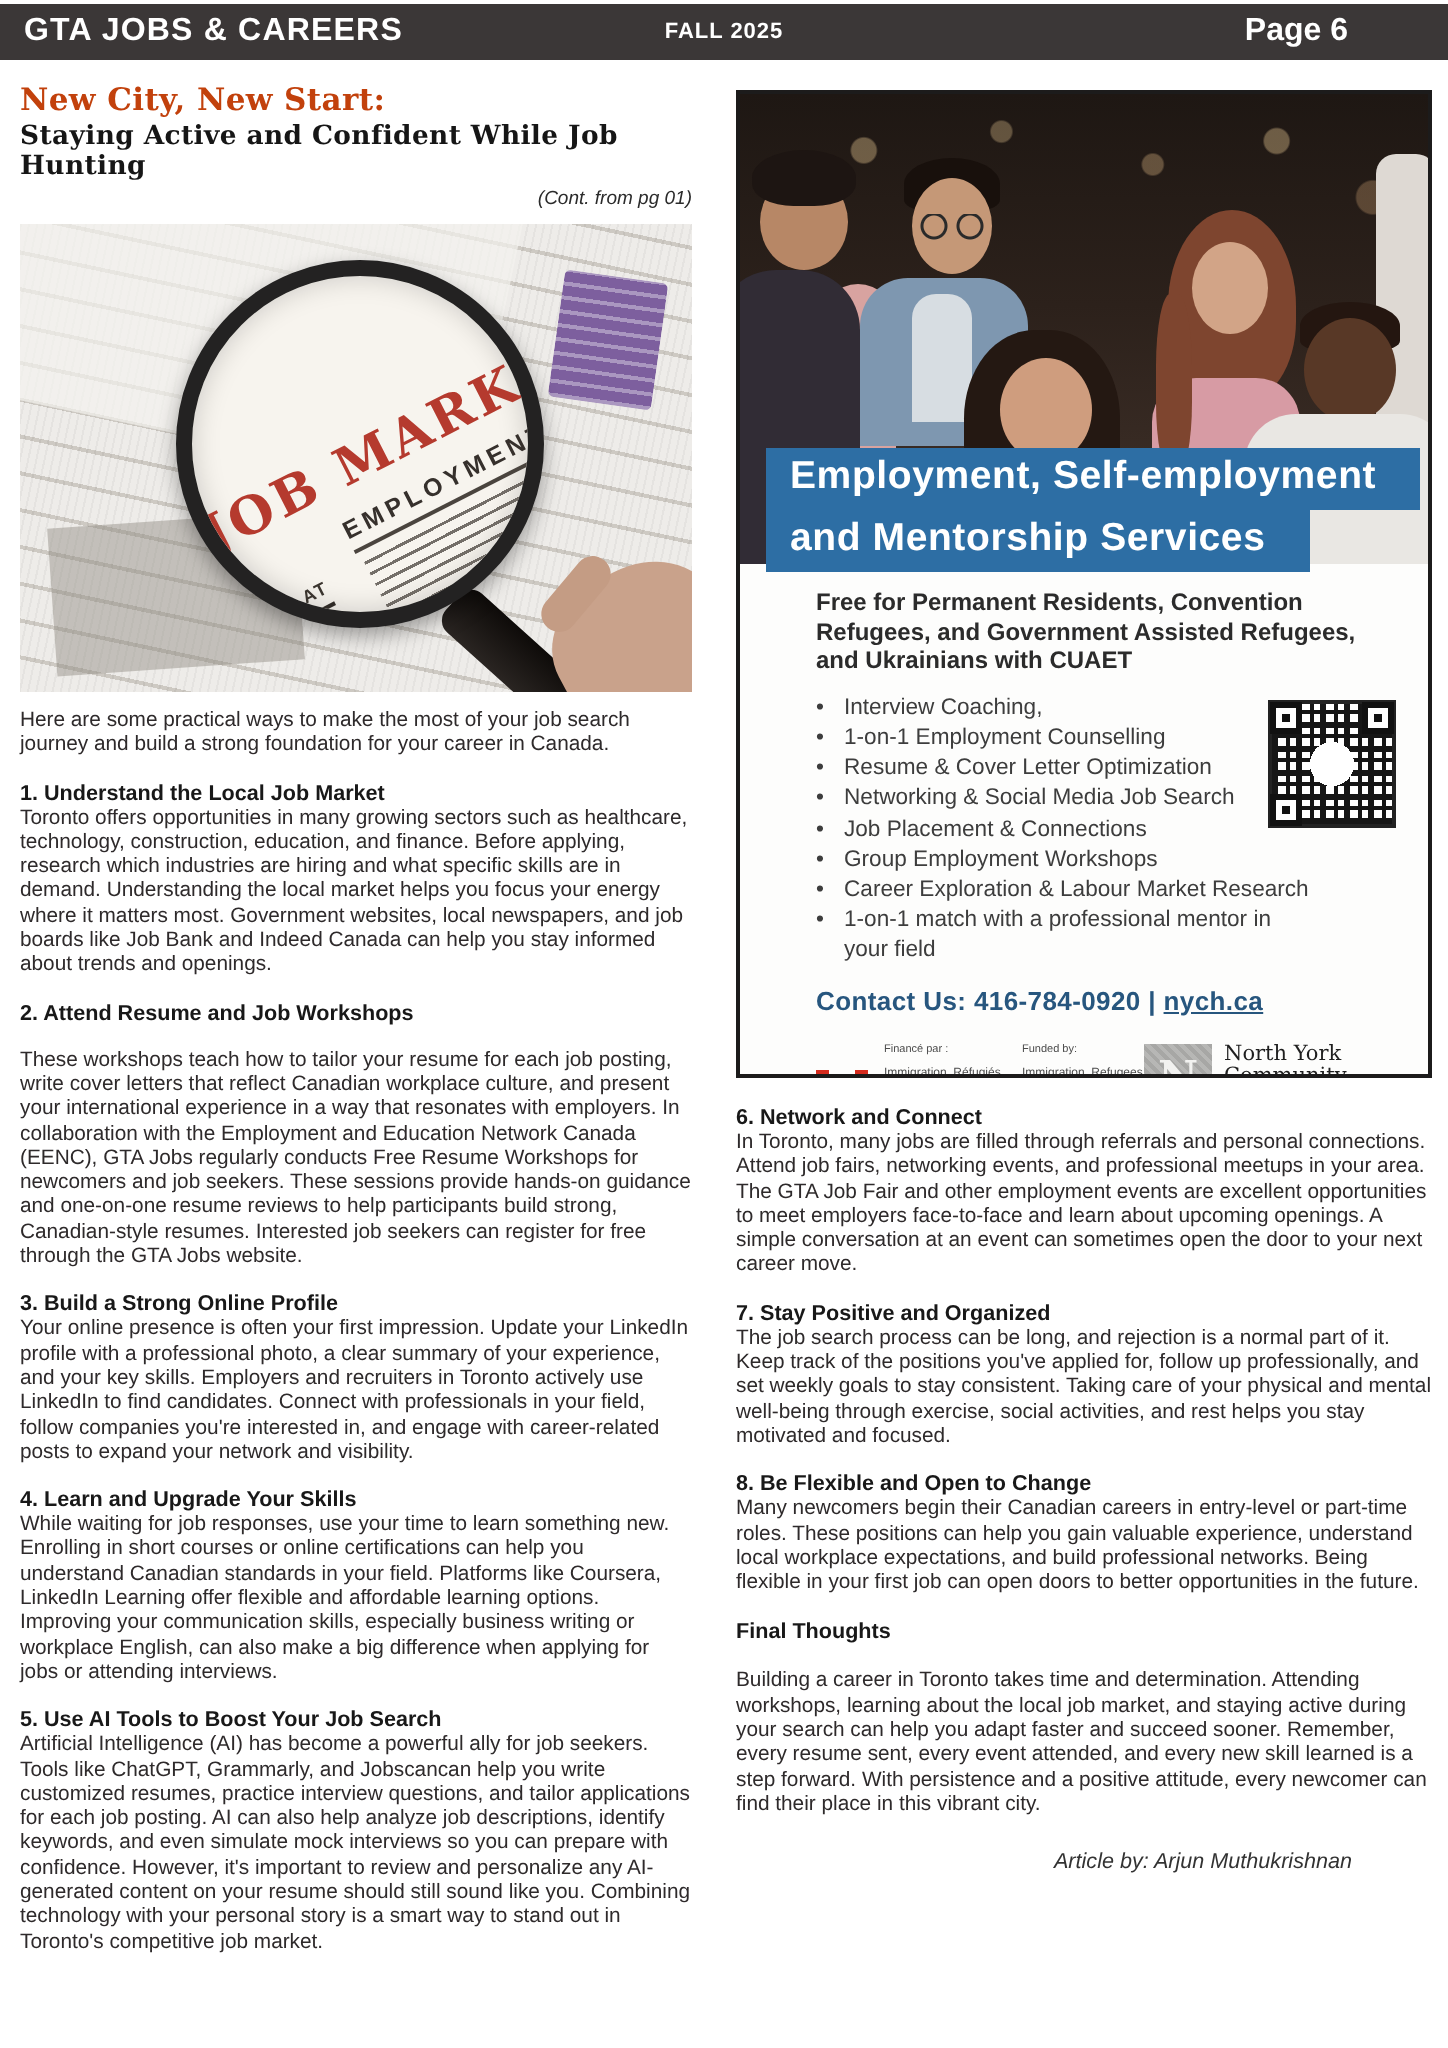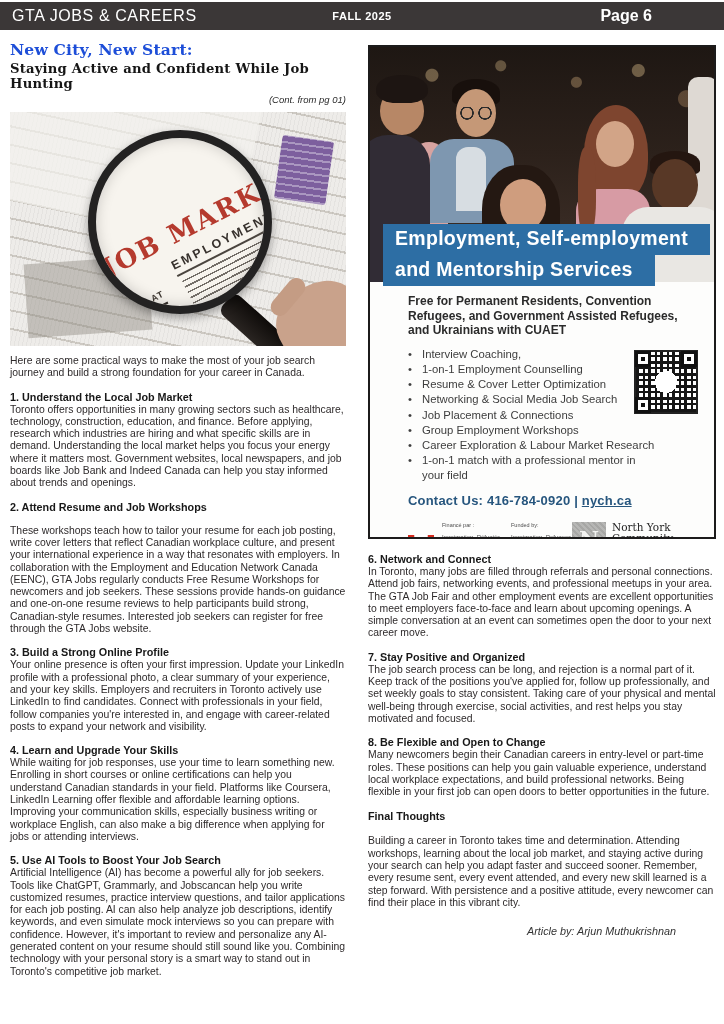--- a/index.html
+++ b/index.html
@@ -2,29 +2,29 @@
 <html><head>
 <meta charset="utf-8">
 <style>
   * { margin:0; padding:0; box-sizing:border-box; }
   body { background:#fff; font-family:"Liberation Sans", sans-serif; }
   .page { position:relative; width:724px; height:1024px; background:#fff; overflow:hidden; }
 
   
   .topbar { position:absolute; top:2px; left:0; width:724px; height:28px; background:#3b3737;
             color:#fff; display:flex; align-items:center; }
-  .topbar .brand { margin-left:12px; font-size:16px; font-weight:normal; letter-spacing:.6px; }
+  .topbar .brand { margin-left:12px; font-size:16px; font-weight:bold; letter-spacing:.6px; }
   .topbar .issue { position:absolute; left:50%; transform:translateX(-50%); font-size:11px; font-weight:bold; letter-spacing:.5px; }
-  .topbar .pagenum { margin-left:auto; margin-right:72px; font-size:16px; font-weight:bold; }
+  .topbar .pagenum { margin-left:auto; margin-right:50px; font-size:16px; font-weight:bold; }
 
   
   .left-col  { position:absolute; left:10px;  top:40px; width:336px; }
   .right-col { position:absolute; left:368px; top:45px; width:348px; }
 
-  .headline { font-family:"DejaVu Serif", serif; font-weight:bold; font-size:15.5px; color:#1d4ed8; letter-spacing:.2px; }
+  .headline { font-family:"DejaVu Serif", serif; font-weight:bold; font-size:15.5px; color:#c2410c; letter-spacing:.2px; }
   .subhead  { font-family:"DejaVu Serif", serif; font-weight:bold; font-size:13.2px; color:#161616; margin-top:2px; letter-spacing:.2px; }
   .contnote { font-size:9.5px; font-style:italic; color:#2b2b2b; text-align:right; margin-top:3px; }
 
   .body-text, .para { font-size:10.4px; line-height:12.3px; color:#2e2a2b; }
   .para { margin-top:11px; }
   .sec { margin-top:11px; }
   .sec h3 { font-size:10.8px; color:#181818; line-height:13px; }
 
   
   .news-art { position:relative; margin-top:7px; width:336px; height:234px; overflow:hidden; background:#d9d5cf; }

